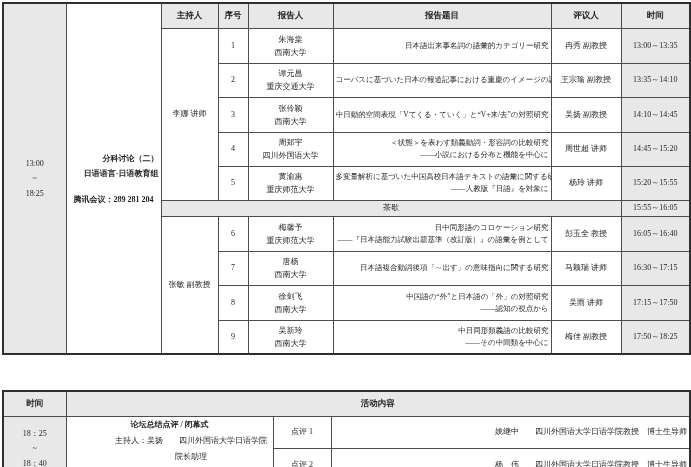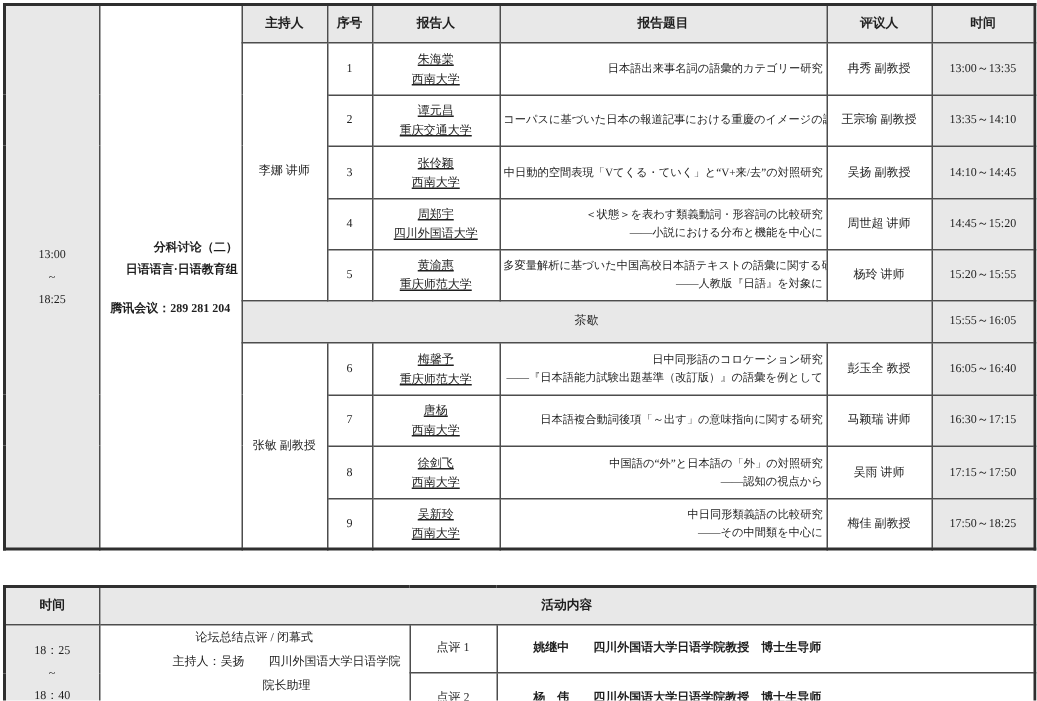--- a/index.html
+++ b/index.html
@@ -11,31 +11,31 @@
     font-family:"Liberation Serif","DejaVu Serif",serif;color:var(--text);
   }
   table{border-collapse:collapse;table-layout:fixed;position:absolute;left:2px;border:2px solid var(--outer);}
   #session-table{top:2px;width:687px;}
   #closing-table{top:390px;width:687px;}
   td,th{border:1px solid var(--border);padding:0 2px;text-align:center;vertical-align:middle;
         font-size:8px;line-height:1.5;overflow:hidden;background:var(--cell_bg);font-weight:normal;}
   .gray{background:var(--header_bg);}
   th{font-weight:bold;font-size:8.5px;}
   .title-line{font-size:7.5px;white-space:nowrap;line-height:12px;text-align:right;}
-  .rep-line{line-height:13px;text-decoration:underline;}
+  .rep-line{line-height:13px;}
   .time-stack div{line-height:15px;}
   .session-line{font-weight:bold;line-height:15px;text-align:right;}
   .meeting-line{font-weight:bold;margin-top:12px;line-height:14px;}
-  .summary-title{font-weight:normal;line-height:16px;}
+  .summary-title{font-weight:bold;line-height:16px;}
   .summary-host{line-height:16px;padding-left:43px;}
   .summary-meeting{font-weight:bold;line-height:16px;}
-  .names-cell{text-align:left;padding-left:24px;font-weight:bold;}
+  .names-cell{text-align:right;padding-left:24px;}
   
   .h-head{height:25px;} .h-r1{height:35px;} .h-r2{height:34px;} .h-r3{height:35px;}
-  .h-r4{height:34px;} .h-r5{height:34px;} .h-tea{height:28px;}
+  .h-r4{height:34px;} .h-r5{height:34px;} .h-tea{height:16px;}
   .h-r6{height:35px;} .h-r7{height:34px;} .h-r8{height:35px;} .h-r9{height:34px;}
   .h-c1{height:24px;} .h-c2{height:24px;}
 </style>
 </head>
 <body>
 
 <table id="session-table">
   <colgroup>
     <col style="width:63px">
       <col style="width:95px">

